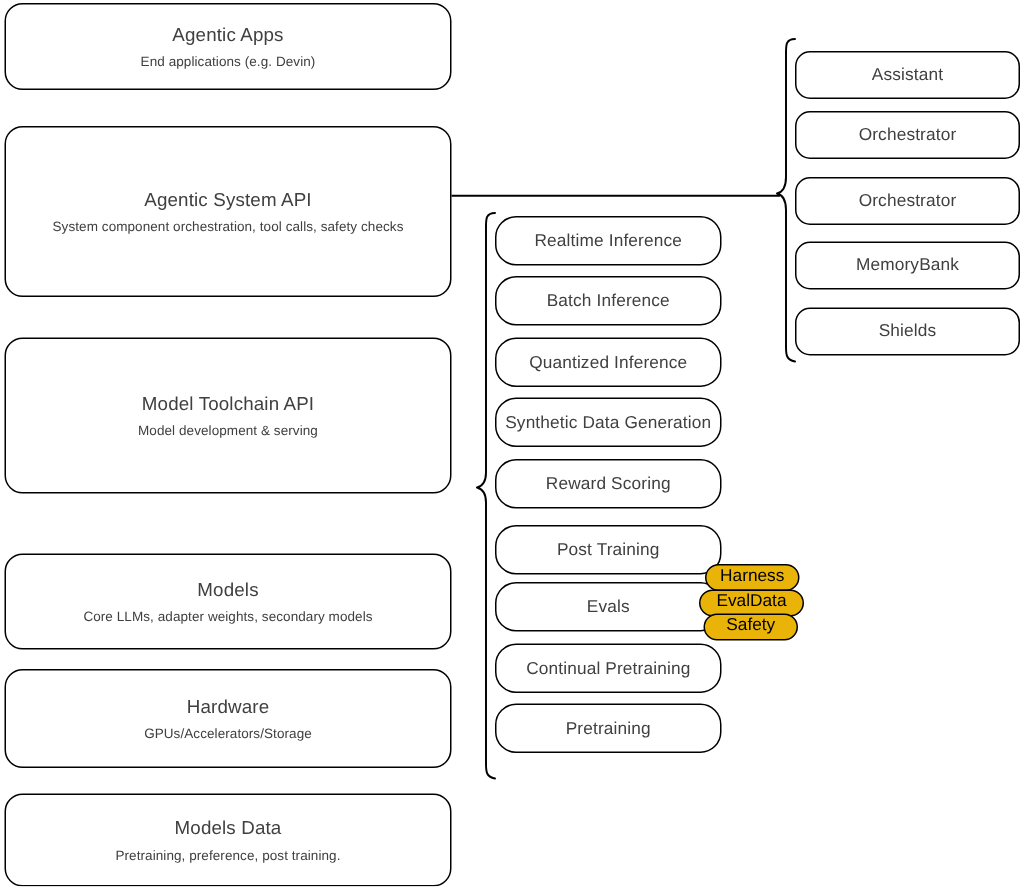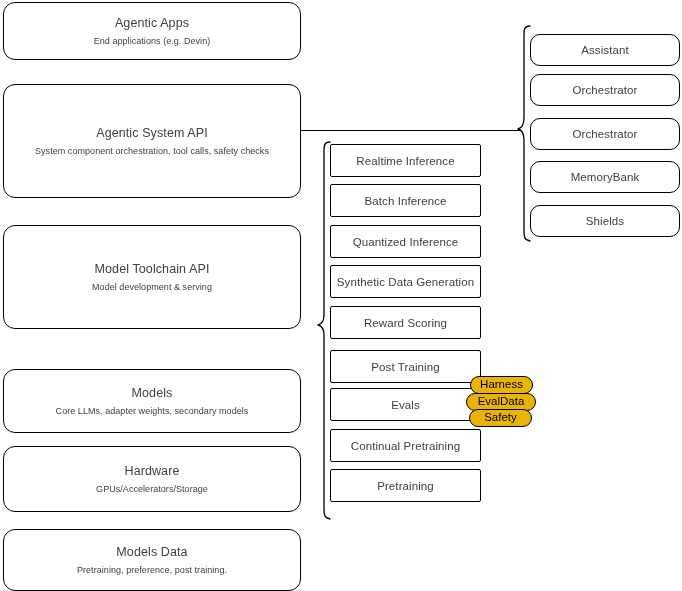--- a/index.html
+++ b/index.html
@@ -47,21 +47,21 @@
   }
 
   
   .layer-box { left: 3px; width: 298px; }
 
   
   .mid-box {
     left: 330px;
     width: 151px;
     height: 33px;
-    border-radius: 2px;
+    border-radius: 14px;
   }
   .mid-box .title { font-size: 11.5px; line-height: 14px; }
 
   
   .right-box {
     left: 530px;
     width: 150px;
     height: 32px;
     border-radius: 10px;
   }

